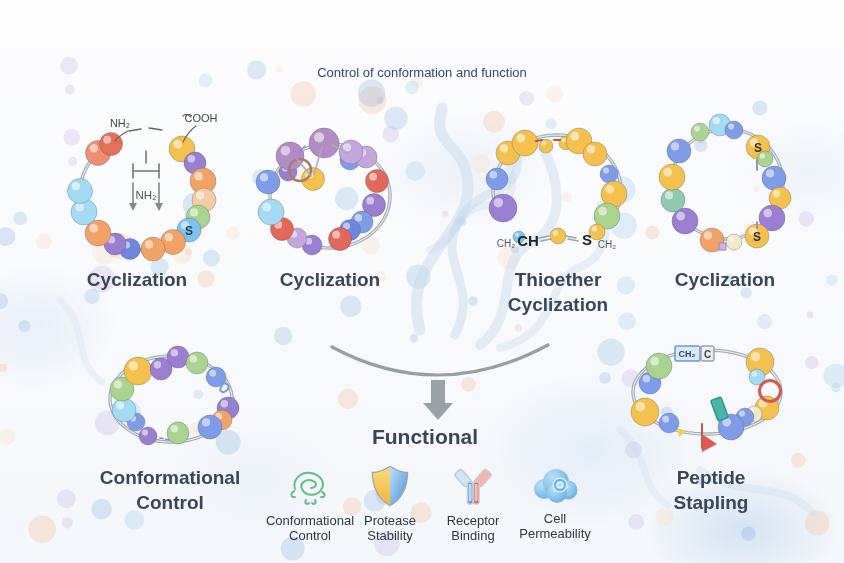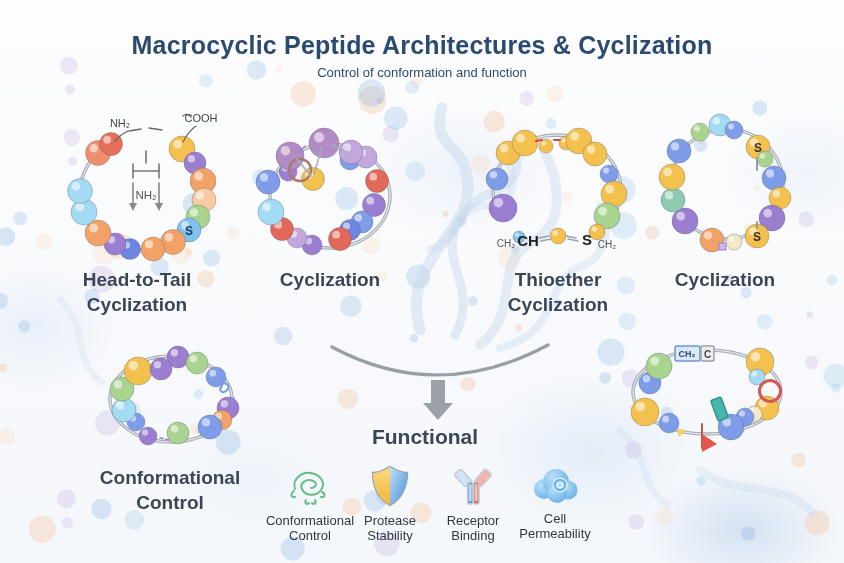--- a/index.html
+++ b/index.html
@@ -410,40 +410,42 @@
         <text x="687" y="357" text-anchor="middle" font-size="9" font-weight="bold" fill="#2b4a70">CH₂</text>
         <text x="707.5" y="357.5" text-anchor="middle" font-size="10" font-weight="bold" fill="#444">C</text>
       </g>
       <g>
         <path d="M332,347 Q438,404 548,345" fill="none" stroke="#878e96" stroke-width="3.2" stroke-linecap="round" opacity="0.85"></path>
         <rect x="431" y="380" width="14" height="25" fill="#9AA1A9"></rect>
         <polygon points="423,403 453,403 438,420" fill="#9AA1A9"></polygon>
       </g>
     </svg>
 
-  <div class="page-title" style="color: rgb(43, 74, 112);">Macrocyclic Peptide Architectures &amp; Cyclization</div>
   <div class="page-subtitle" style="color: rgb(43, 74, 112);">Control of conformation and function</div>
 
   <div class="plabel" style="left: 137px; top: 267px; color: rgb(58, 70, 86);">
-    <span>Head-to-Tail</span>
     <span>Cyclization</span>
   </div>
   <div class="plabel" style="left: 330px; top: 267px; color: rgb(58, 70, 86);">
     <span>Cyclization</span>
   </div>
   <div class="plabel" style="left: 558px; top: 267px; color: rgb(58, 70, 86);">
     <span>Thioether</span>
     <span>Cyclization</span>
   </div>
   <div class="plabel" style="left: 725px; top: 267px; color: rgb(58, 70, 86);">
     <span>Cyclization</span>
   </div>
   <div class="plabel" style="left: 170px; top: 465px; color: rgb(58, 70, 86);">
     <span>Conformational</span>
     <span>Control</span>
+  </div>
+  <div class="plabel" style="left: 711px; top: 465px; color: rgb(58, 70, 86);">
+    <span>Peptide</span>
+    <span>Stapling</span>
   </div>
 
   <div class="func-heading" style="left: 425px; top: 425px; color: rgb(58, 70, 86);">Functional</div>
 
   <div class="func-item" style="left:310px;top:464px">
     <svg class="icon" width="46" height="46" viewBox="-23 -23 46 46">
       <g fill="none" stroke="#57b87b" stroke-width="2" stroke-linecap="round" opacity="0.9">
         <path d="M-15,2 C-18,-8 -8,-16 1,-14 C11,-12 16,-4 11,3 C6,10 -5,9 -8,2 C-11,-4 -3,-9 3,-6 C8,-4 6,1 1,1"></path>
         <path d="M-16,4 C-20,7 -19,11 -15,10"></path>
         <path d="M12,5 C16,7 15,11 11,10"></path>

